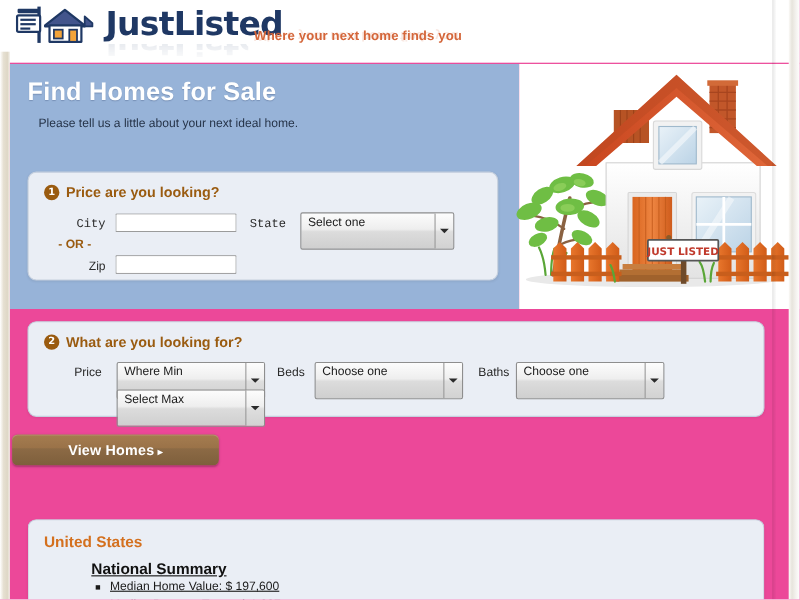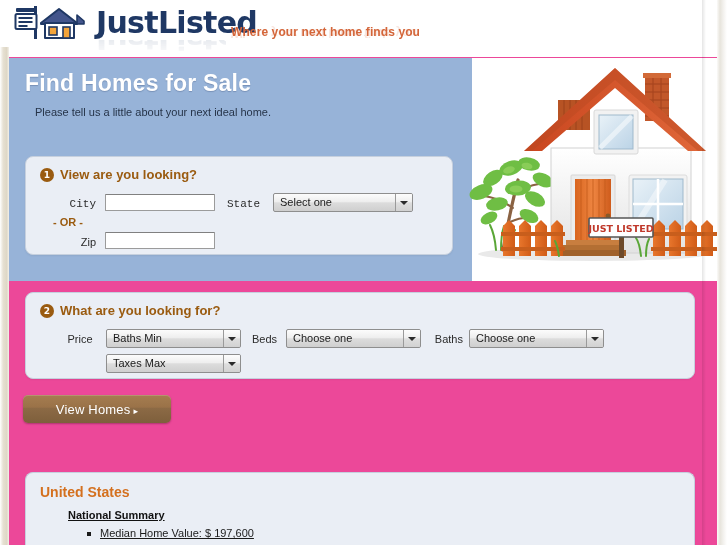--- a/index.html
+++ b/index.html
@@ -230,21 +230,21 @@
     font-size: 11px;
     padding: 0 3px;
     box-sizing: border-box;
     border-radius: 1px;
     outline: none;
     color: #111;
   }
 
   .sel {
     position: absolute;
-    height: 19px;
+    height: 34px;
     box-sizing: border-box;
     border: 1px solid #8e8e8e;
     border-radius: 2px;
     background: linear-gradient(to bottom, #fcfcfc 0%, #eeeeee 45%, #dcdcdc 52%, #cfcfcf 100%);
     display: flex;
     align-items: stretch;
     overflow: hidden;
     cursor: default;
     justify-content: flex-end;
   }
@@ -269,49 +269,49 @@
     left: 50%; top: 50%;
     margin-left: -4px; margin-top: -2px;
     border-left: 4px solid transparent;
     border-right: 4px solid transparent;
     border-top: 4px solid #2b2b2b;
   }
 
   
   #view-homes {
     position: absolute;
-    left: 23px; top: 395px;
-    width: 148px; height: 28px;
+    left: 11px; top: 395px;
+    width: 188px; height: 28px;
     border: none;
     border-radius: 5px;
     background: linear-gradient(to bottom, #A57D50 0%, #9A7248 44%, #8C6A45 46%, #7E5F3C 100%);
     box-shadow: 0 1px 2px rgba(0,0,0,0.28), inset 0 1px 0 rgba(255,255,255,0.18);
     color: #ffffff;
     font-family: "Liberation Sans", sans-serif;
     font-size: 13px;
-    font-weight: normal;
+    font-weight: bold;
     letter-spacing: 0.2px;
     cursor: pointer;
     white-space: nowrap;
   }
   #view-homes .arr { font-size: 9px; margin-left: 3px; }
 
   
   .info-title {
     position: absolute;
     left: 14px; top: 11px;
     font-size: 14px;
     font-weight: bold;
     color: #D4701E;
     white-space: nowrap;
   }
   .info-sub {
     position: absolute;
-    left: 42px; top: 36px;
-    font-size: 11px;
+    left: 57px; top: 36px;
+    font-size: 14px;
     font-weight: bold;
     color: #111;
     text-decoration: underline;
     white-space: nowrap;
   }
   .info-list {
     position: absolute;
     left: 60px; top: 52px;
     margin: 0; padding: 0;
     list-style: none;
@@ -525,21 +525,21 @@
       <rect x="126" y="160" width="64" height="19" rx="1" fill="#ffffff" stroke="#555" stroke-width="1.6"></rect>
       <text x="158" y="173.5" font-family="DejaVu Sans, sans-serif" font-size="9.5" font-weight="bold" fill="#C0392B" text-anchor="middle">JUST LISTED</text>
     </svg>
   </div>
 
   <div style="position:absolute;left:589px;top:219px;width:64px;height:19px;line-height:19px;text-align:center;font-size:9px;font-weight:bold;color:transparent;">JUST LISTED</div>
 
   <div id="card1" class="card">
     <div class="step-head">
       <span class="step-badge">1</span>
-      <span class="step-title">View are you looking?</span>
+      <span class="step-title">Price are you looking?</span>
     </div>
 
     <div class="field-label" style="left:40px; top:41px; width:30px;font-family:Liberation Mono, monospace;">City</div>
     <input class="txt" type="text" style="left: 79px; top: 37px; width: 110px;" value="">
 
     <div class="field-label" style="left:200px; top:41px; width:34px;font-family:Liberation Mono, monospace;">State</div>
     <div class="sel" style="left:247px; top:36px; width:140px;">
       <div class="sel-val">Select one</div>
       <div class="sel-btn"></div>
     </div>
@@ -551,25 +551,25 @@
   </div>
 
   <div id="card2" class="card">
     <div class="step-head">
       <span class="step-badge">2</span>
       <span class="step-title">What are you looking for?</span>
     </div>
 
     <div class="field-label" style="left:35px; top:40px; width:38px;text-align:center;">Price</div>
     <div class="sel" style="left:80px; top:36px; width:135px;">
-      <div class="sel-val">Baths Min</div>
+      <div class="sel-val">Where Min</div>
       <div class="sel-btn"></div>
     </div>
     <div class="sel" style="left:80px; top:61px; width:135px;">
-      <div class="sel-val">Taxes Max</div>
+      <div class="sel-val">Select Max</div>
       <div class="sel-btn"></div>
     </div>
 
     <div class="field-label" style="left:215px; top:40px; width:36px;">Beds</div>
     <div class="sel" style="left:260px; top:36px; width:135px;">
       <div class="sel-val">Choose one</div>
       <div class="sel-btn"></div>
     </div>
 
     <div class="field-label" style="left:397px; top:40px; width:40px;">Baths</div>

